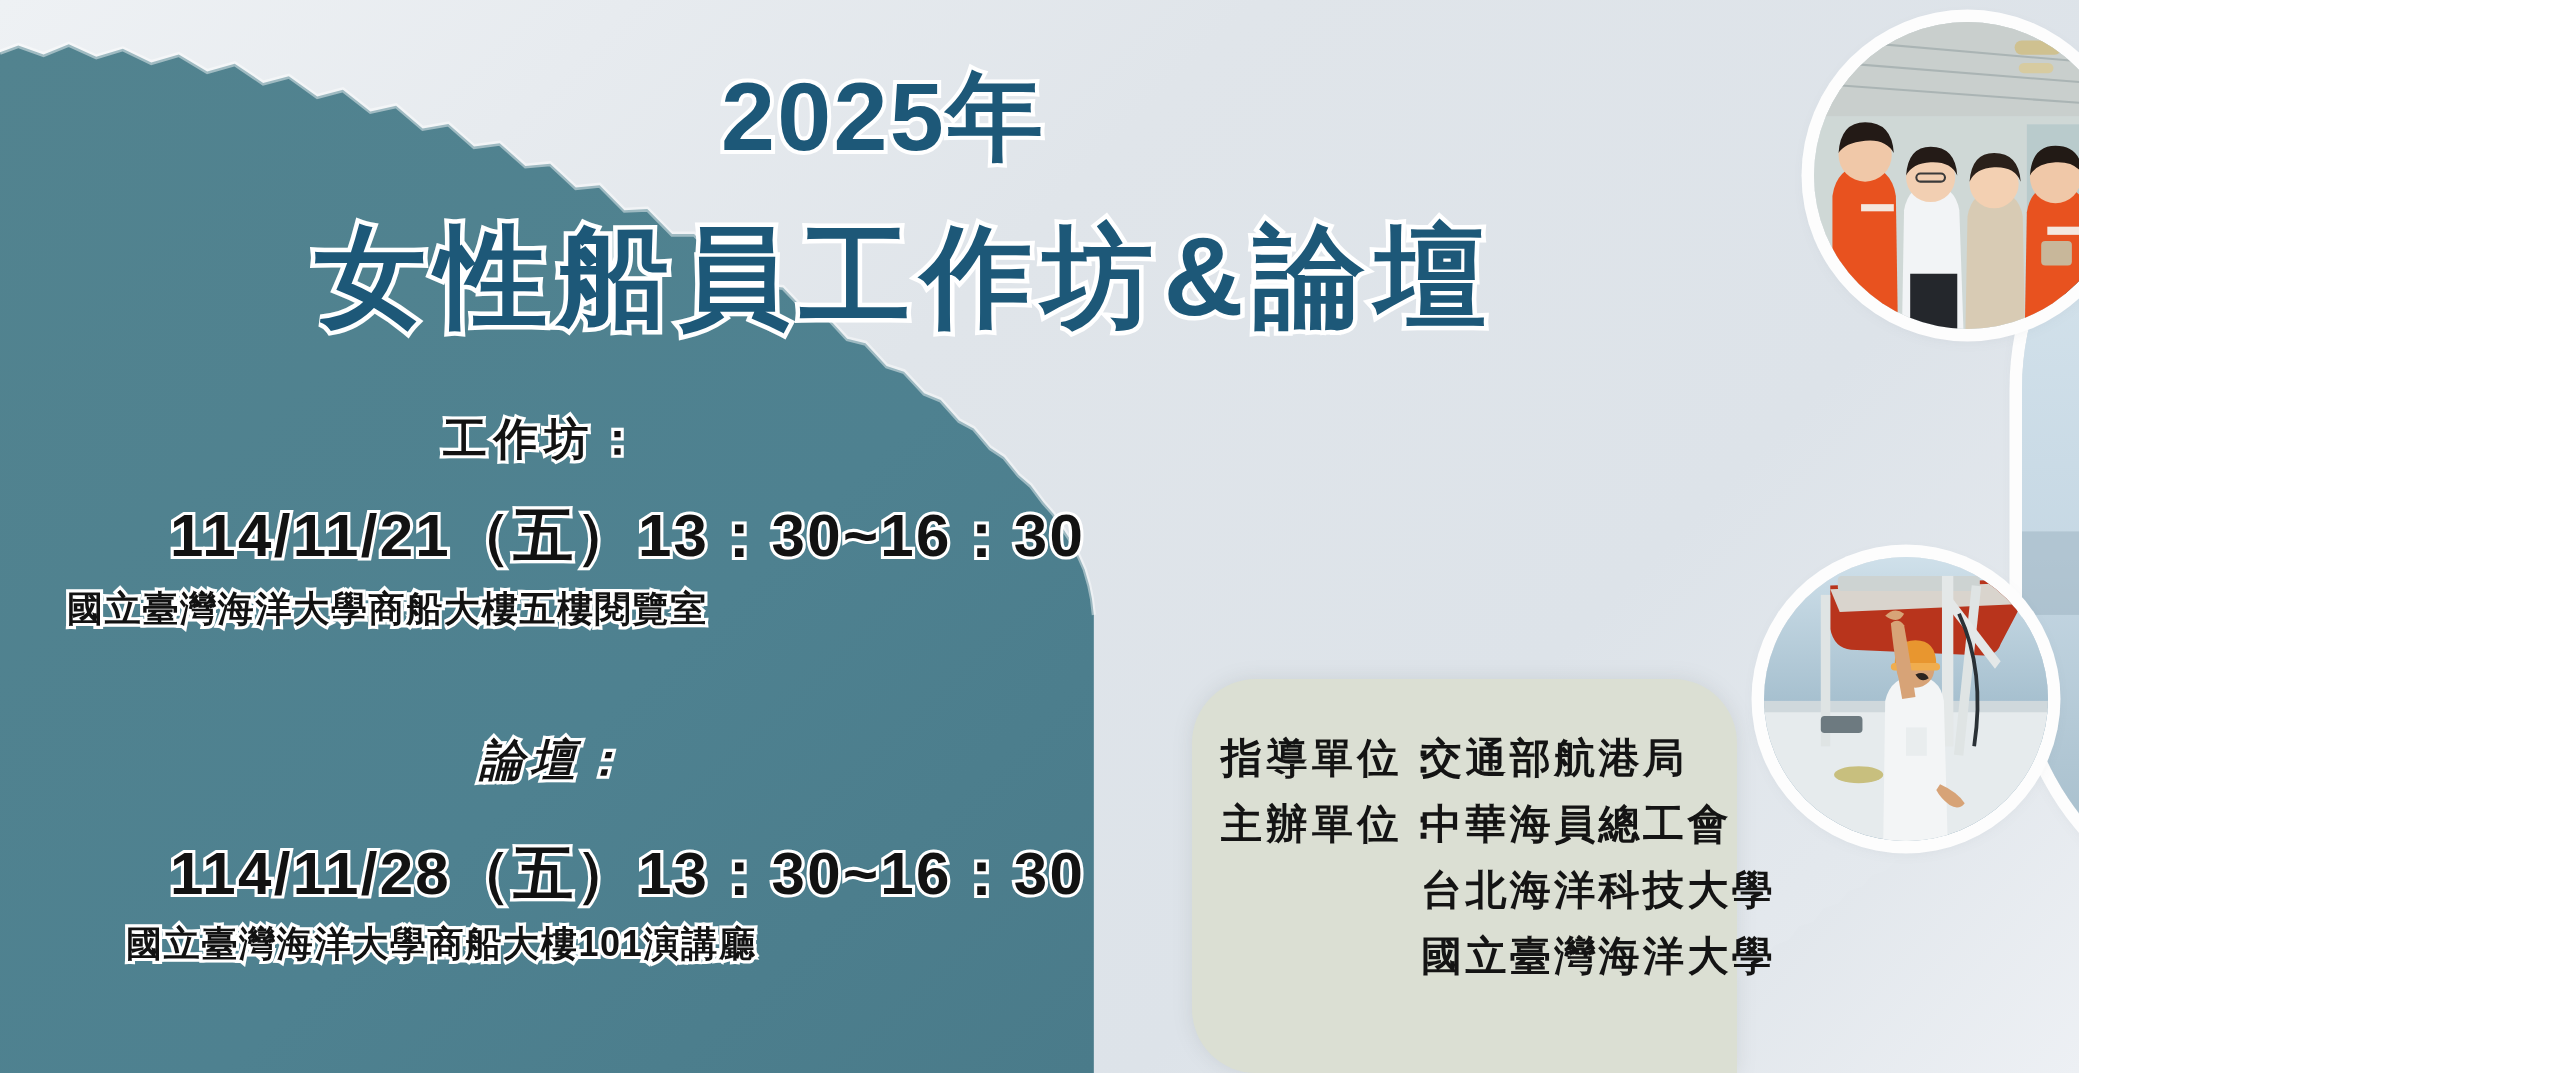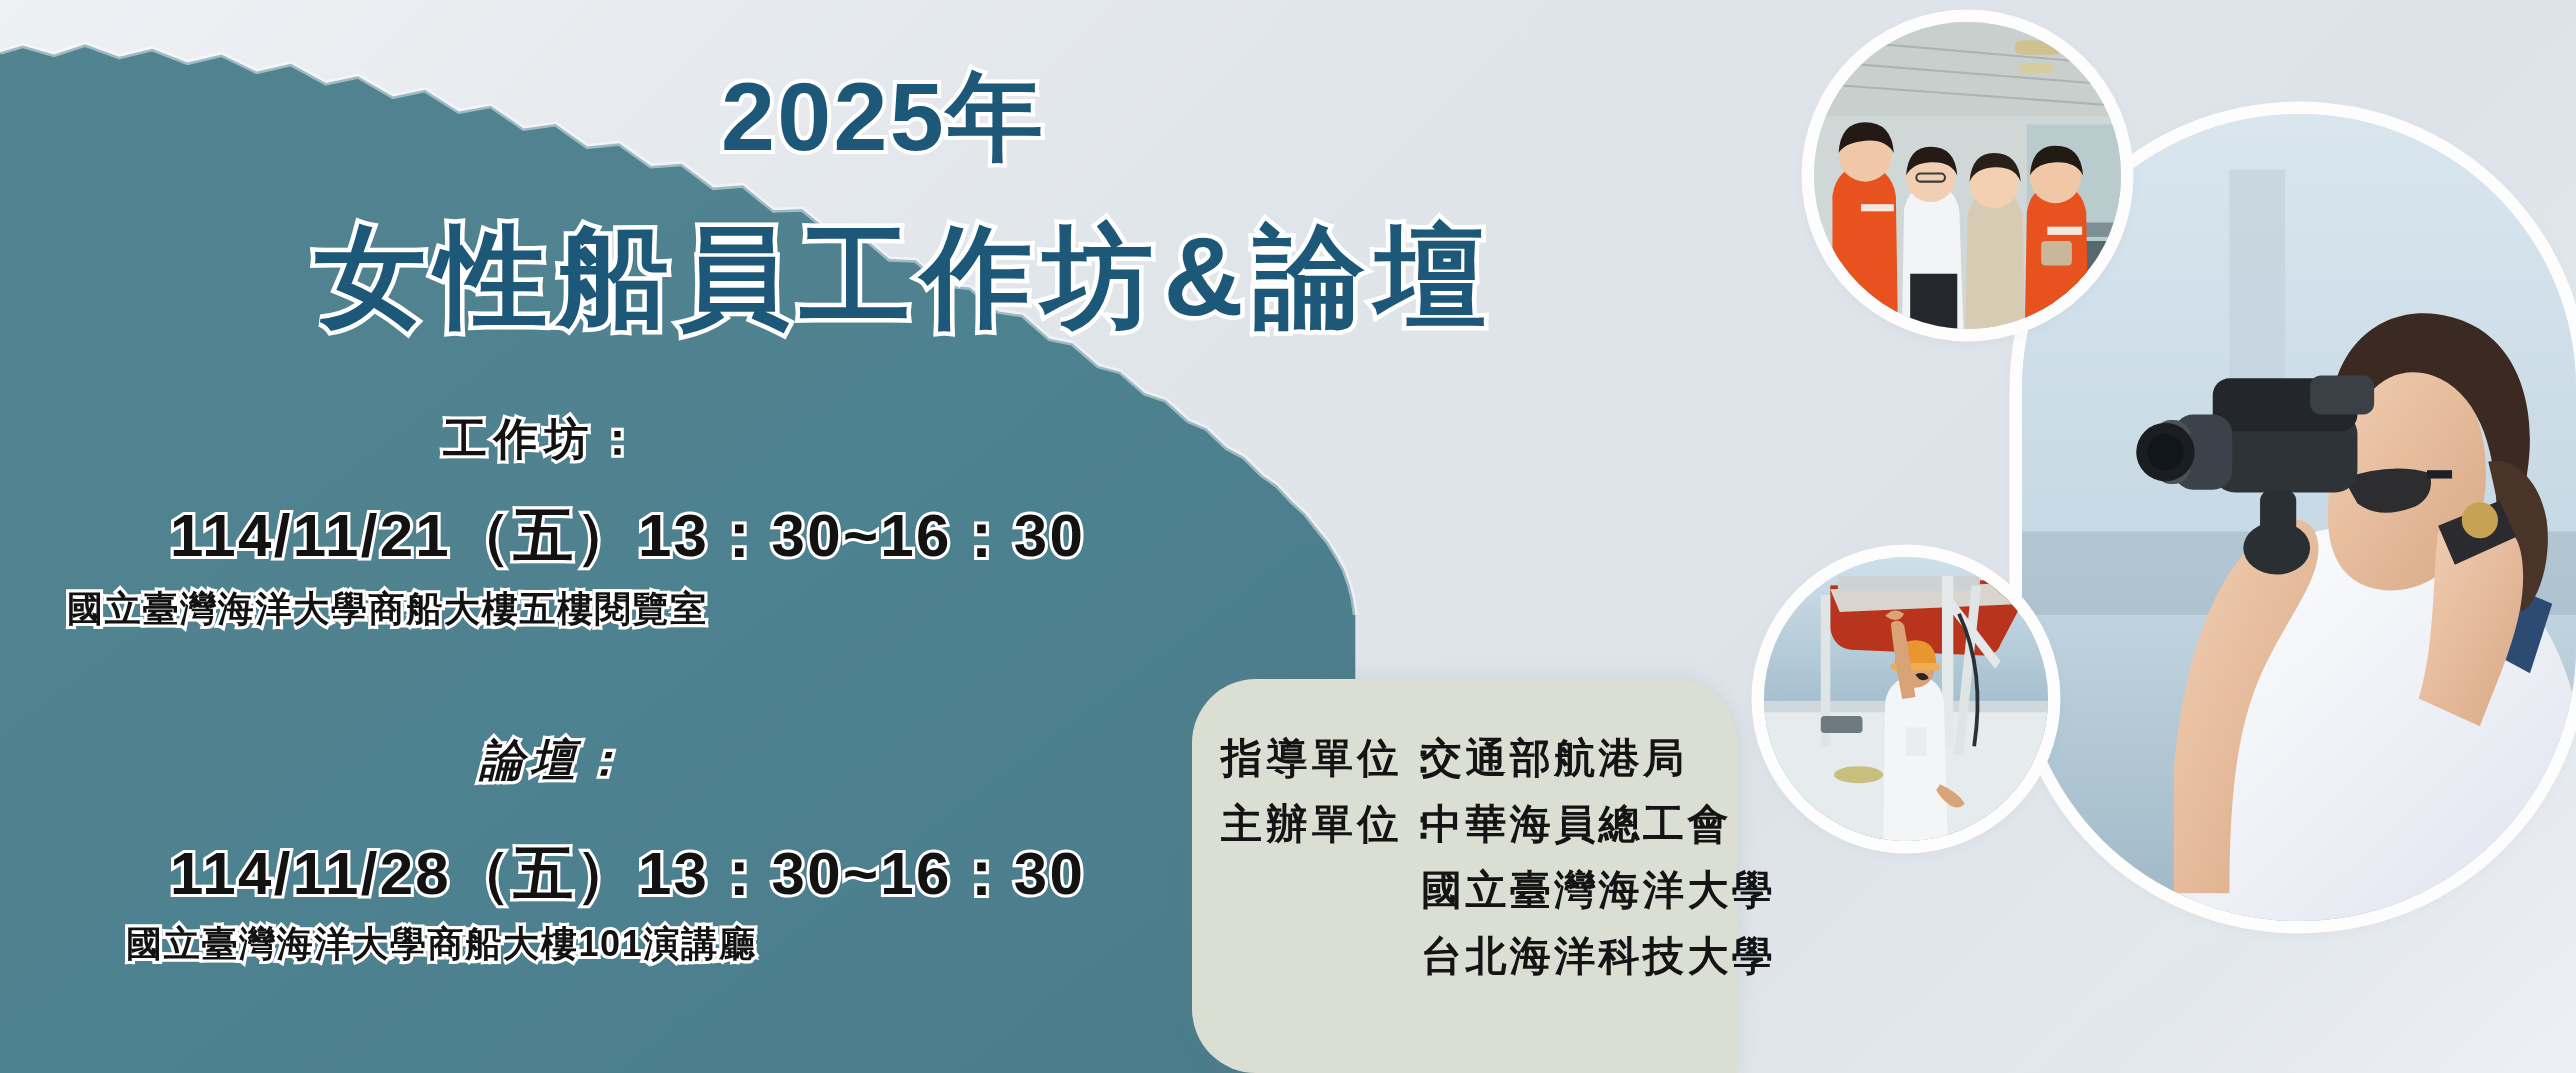--- a/index.html
+++ b/index.html
@@ -1,19 +1,19 @@
 <!DOCTYPE html>
 <html style="font-size:9px"><head>
 <meta charset="utf-8">
 <style>
   html,body{margin:0;padding:0;background:#ffffff;}
   *{box-sizing:border-box;}
   #banner{
     position:relative;
-    width:2576px;height:1074px;
+    width:2079px;height:1074px;
     overflow:hidden;
     background:#fef9c3;
     font-family:"Liberation Sans","DejaVu Sans",sans-serif;
   }
   
   .bg-paper{position:absolute;inset:0;
     background:linear-gradient(135deg,#eef1f4 0%,#e0e5ea 40%,#dde3e9 70%,#e9edf1 100%);}
   .bg-teal-svg{position:absolute;inset:0;width:100%;height:100%;}
   .photo-layer{position:absolute;inset:0;width:100%;height:100%;}
 
@@ -308,18 +308,18 @@
   <div class="org-box"></div>
   <div class="org-inner">
     <div class="org-row">
       <span class="org-key">指導單位：</span>
       <span class="org-val">交通部航港局</span>
     </div>
     <div class="org-row">
       <span class="org-key">主辦單位：</span>
       <span class="org-val">中華海員總工會</span>
     </div>
+    <div class="org-sub">台北海洋科技大學</div>
     <div class="org-sub">國立臺灣海洋大學</div>
-    <div class="org-sub">台北海洋科技大學</div>
   </div>
 
 </div>
 
 
 </body></html>

